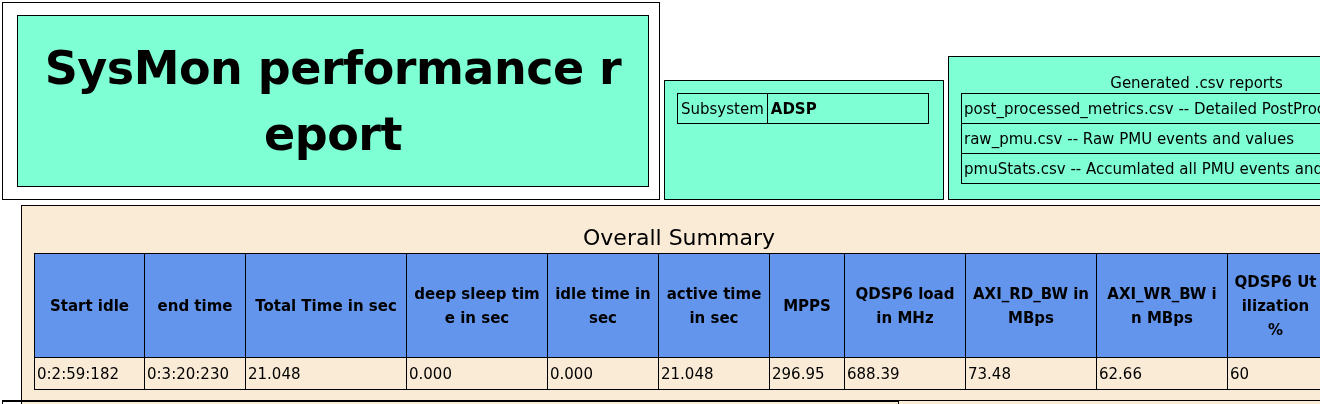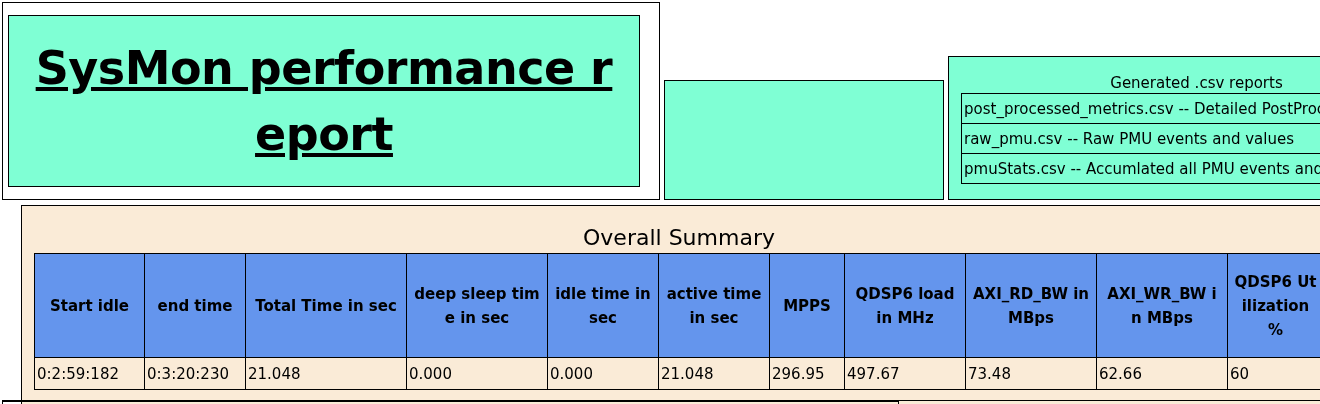--- a/index.html
+++ b/index.html
@@ -13,25 +13,24 @@
       color: #000;
     }
     .abs { position: absolute; box-sizing: border-box; }
 
     
     #title-outer {
       left: 2px; top: 2px; width: 658px; height: 198px;
       border: 1px solid #000; background: #fff;
     }
     #title-inner {
-      left: 8px; top: 15px; width: 632px; height: 172px;
+      left: 17px; top: 15px; width: 632px; height: 172px;
       border: 1px solid #000; background: #7fffd4;
       display: flex; align-items: center; justify-content: center;
       text-align: center;
-      text-decoration: underline;
     }
     #title-inner h1 {
       margin: 0;
       font-size: 46px;
       font-weight: bold;
       line-height: 66px;
       width: 600px;
       word-break: break-all;
       letter-spacing: -0.5px;
     }
@@ -126,20 +125,24 @@
 <body>
 
 <div class="abs" id="title-outer"></div>
 <div class="abs" id="title-inner">
   <h1>SysMon performance report</h1>
 </div>
 
 <div class="abs" id="chip-box">
   <table id="chip-table">
     <tbody>
+    <tr>
+      <td class="lbl">Subsystem</td>
+      <td class="val">ADSP</td>
+    </tr>
   </tbody>
     </table>
 </div>
 
 <div class="abs" id="csv-box">
   <div id="csv-caption">Generated .csv reports</div>
   <table id="csv-table">
     <tbody>
         <tr>
           <td>post_processed_metrics.csv -- Detailed PostProcessed metrics</td>
@@ -187,21 +190,21 @@
     </thead>
     <tbody>
       <tr>
         <td>0:2:59:182</td>
         <td>0:3:20:230</td>
         <td>21.048</td>
         <td>0.000</td>
         <td>0.000</td>
         <td>21.048</td>
         <td>296.95</td>
-        <td>497.67</td>
+        <td>688.39</td>
         <td>73.48</td>
         <td>62.66</td>
         <td>60</td>
       </tr>
     </tbody>
   </table>
 </div>
 
 <div class="abs" id="bottom-left"></div>
 <div class="abs" id="bottom-right"></div>

